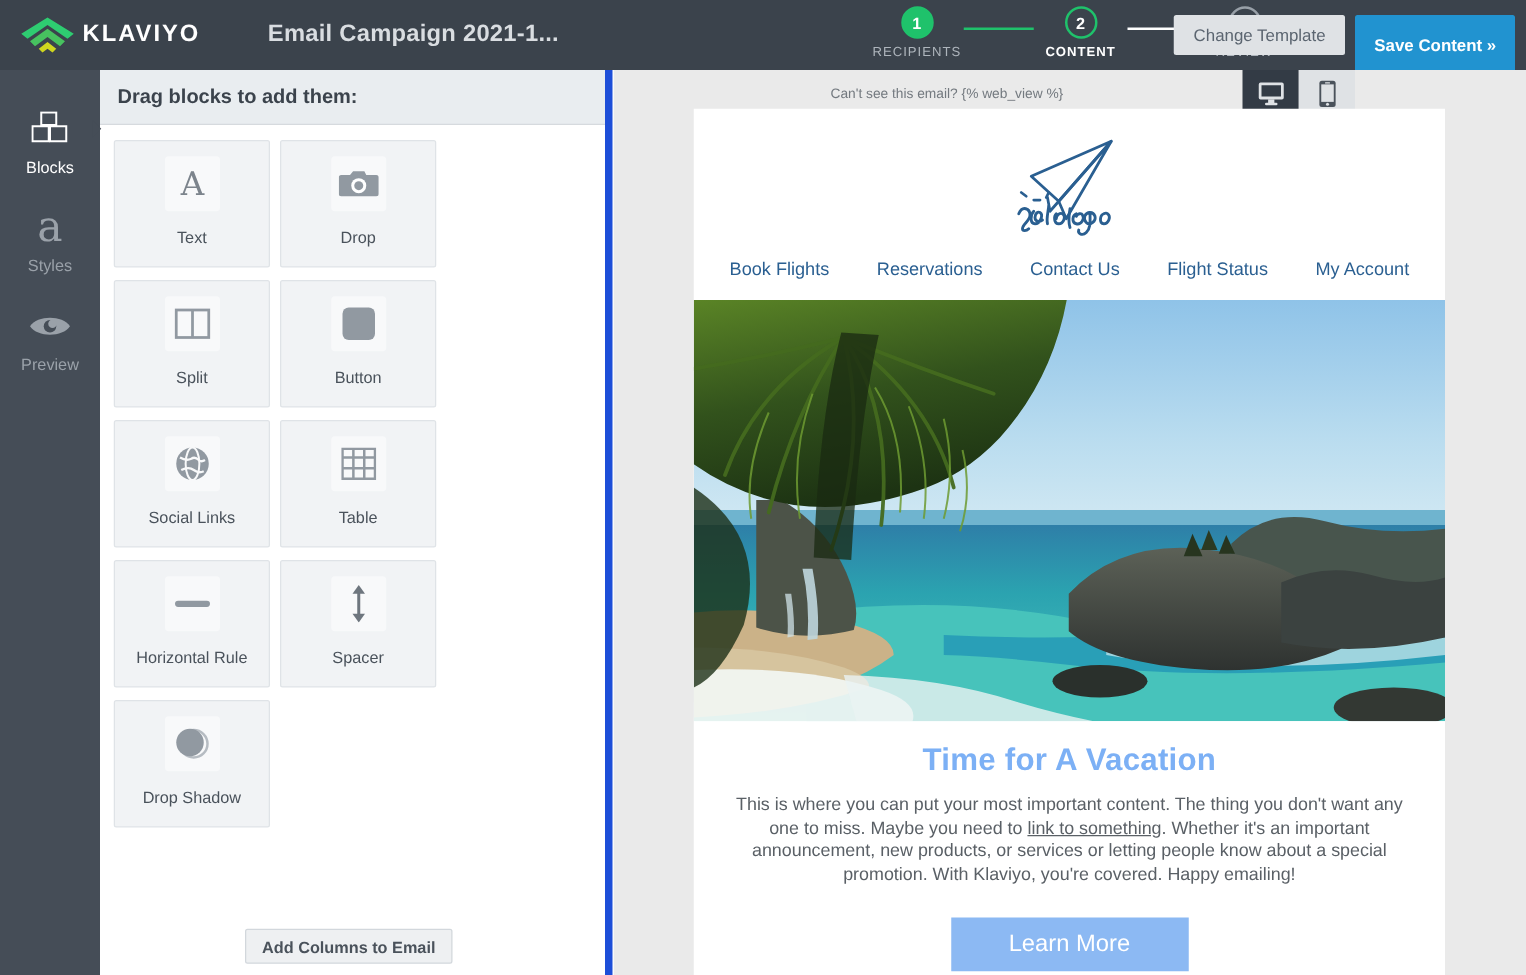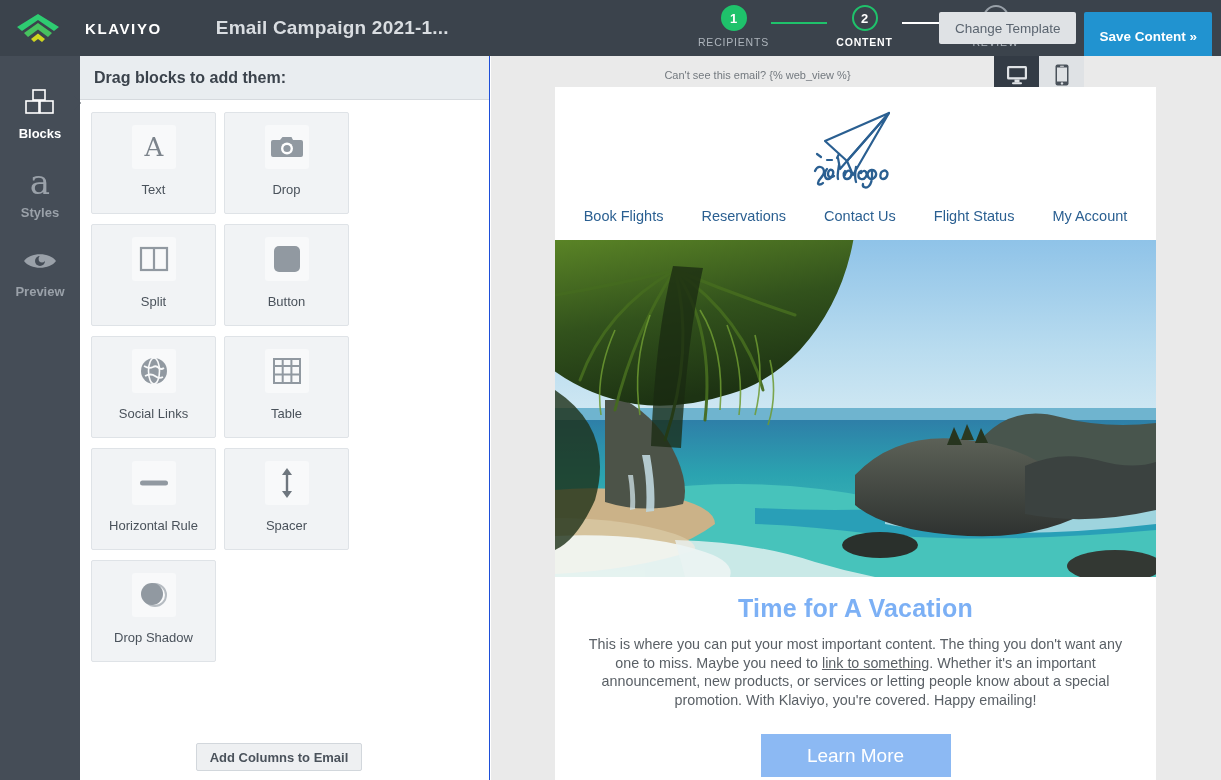--- a/index.html
+++ b/index.html
@@ -14,22 +14,22 @@
   
   .topbar {
     position: absolute; top: 0; left: 0;
     width: 1221px; height: 56px;
     background: #3b434c;
     display: flex; align-items: center;
   }
   .brand { display: flex; align-items: center; margin-left: 14px; }
   .brand-logo { width: 50px; height: 34px; display: block; }
   .brand-name {
-    color: #ffffff; font-size: 15px; font-weight: bold;
-    letter-spacing: 1.6px; margin-left: 21px;
+    color: #ffffff; font-size: 19px; font-weight: bold;
+    letter-spacing: 1.6px; margin-left: 2px;
   }
   .campaign-title {
     color: #d9dde1; font-size: 19px; font-weight: bold;
     margin-left: 54px; letter-spacing: .2px;
   }
 
   .steps {
     position: absolute; left: 696px; top: 5px;
     display: flex; align-items: flex-start;
   }
@@ -71,31 +71,31 @@
     position: absolute; top: 56px; left: 0;
     width: 80px; height: 724px;
     background: #454d57;
     padding-top: 22px;
   }
   .rail-item {
     width: 80px; padding: 10px 0 16px;
     display: flex; flex-direction: column; align-items: center;
     cursor: pointer;
   }
-  .rail-label { margin-top: 8px; font-size: 13px; font-weight: bold; color: #9aa1a9; }
+  .rail-label { margin-top: 8px; font-size: 13px; font-weight: normal; color: #9aa1a9; }
   .rail-item.active .rail-label { color: #ffffff; }
   .rail-ico { height: 30px; display: flex; align-items: center; justify-content: center; }
   .glyph-a { font-family: "DejaVu Serif", serif; font-size: 34px; color: #9aa1a9; line-height: 28px; }
 
   
   .panel {
     position: absolute; top: 56px; left: 80px;
     width: 410px; height: 724px;
     background: #ffffff;
-    border-right: 1px solid #1d4ed8;
+    border-right: 6px solid #1d4ed8;
   }
   .panel-head {
     height: 44px; background: #e9edf0;
     border-bottom: 1px solid #d6dade;
     display: flex; align-items: center; padding-left: 14px;
   }
   .panel-head-title { font-size: 16px; font-weight: bold; color: #3b434c; }
   .panel-pointer {
     position: absolute; left: -6px; top: 40px;
     width: 0; height: 0;

